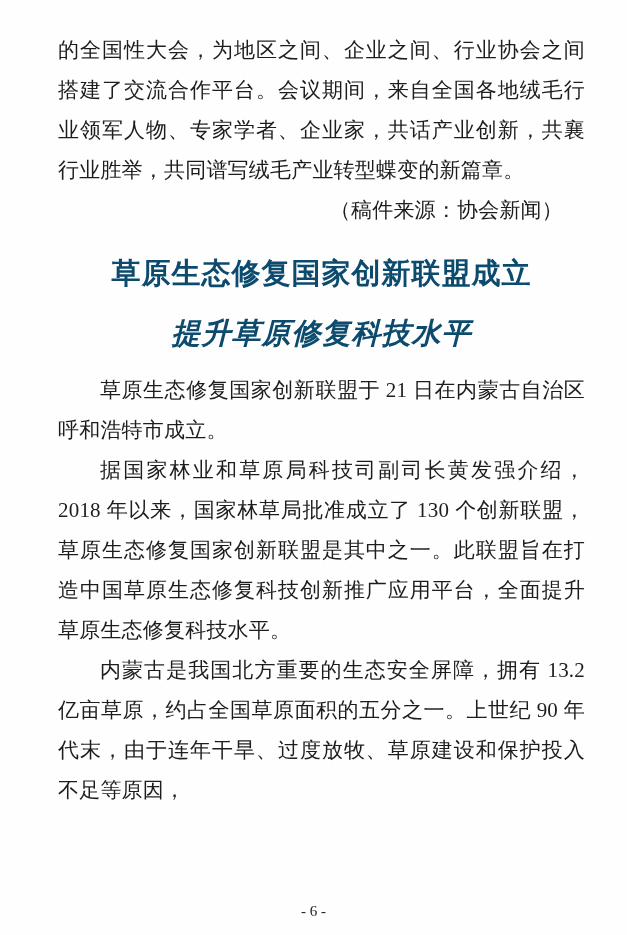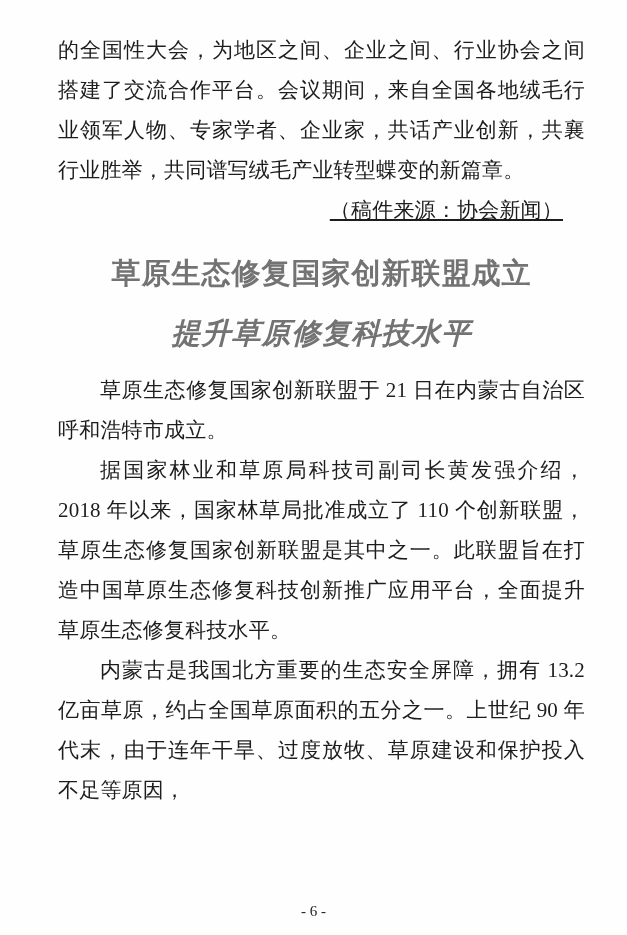--- a/index.html
+++ b/index.html
@@ -34,29 +34,28 @@
   .no-indent {
     text-indent: 0;
   }
   .source-line {
     margin: 0;
     padding-right: 22px;
     font-size: 21px;
     line-height: 40px;
     text-align: right;
     letter-spacing: 0.2px;
-    text-decoration: underline;
   }
   .article-title {
     margin: 0;
     font-size: 29px;
     line-height: 38px;
     font-weight: bold;
     text-align: center;
-    color: #737373;
+    color: #0c4a6e;
     letter-spacing: 1px;
   }
   .title-1 { margin-top: 24px; }
   .title-2 { margin-top: 22px; font-style: italic; }
   .article-body { margin-top: 18px; }
   .footer {
     position: absolute;
     bottom: 14px;
     left: 0;
     width: 100%;
@@ -74,21 +73,21 @@
   <p class="body-par no-indent">的全国性大会，为地区之间、企业之间、行业协会之间搭建了交流合作平台。会议期间，来自全国各地绒毛行业领军人物、专家学者、企业家，共话产业创新，共襄行业胜举，共同谱写绒毛产业转型蝶变的新篇章。</p>
 
   <p class="source-line">（稿件来源：协会新闻）</p>
 
   <h1 class="article-title title-1">草原生态修复国家创新联盟成立</h1>
 
   <h1 class="article-title title-2">提升草原修复科技水平</h1>
 
   <div class="article-body">
     <p class="body-par">草原生态修复国家创新联盟于 21 日在内蒙古自治区呼和浩特市成立。</p>
-    <p class="body-par">据国家林业和草原局科技司副司长黄发强介绍，2018 年以来，国家林草局批准成立了 110 个创新联盟，草原生态修复国家创新联盟是其中之一。此联盟旨在打造中国草原生态修复科技创新推广应用平台，全面提升草原生态修复科技水平。</p>
+    <p class="body-par">据国家林业和草原局科技司副司长黄发强介绍，2018 年以来，国家林草局批准成立了 130 个创新联盟，草原生态修复国家创新联盟是其中之一。此联盟旨在打造中国草原生态修复科技创新推广应用平台，全面提升草原生态修复科技水平。</p>
     <p class="body-par">内蒙古是我国北方重要的生态安全屏障，拥有 13.2 亿亩草原，约占全国草原面积的五分之一。上世纪 90 年代末，由于连年干旱、过度放牧、草原建设和保护投入不足等原因，</p>
   </div>
 
   <div class="footer">
     <span>- 6 -</span>
   </div>
 
 </div>
 
 </body></html>

